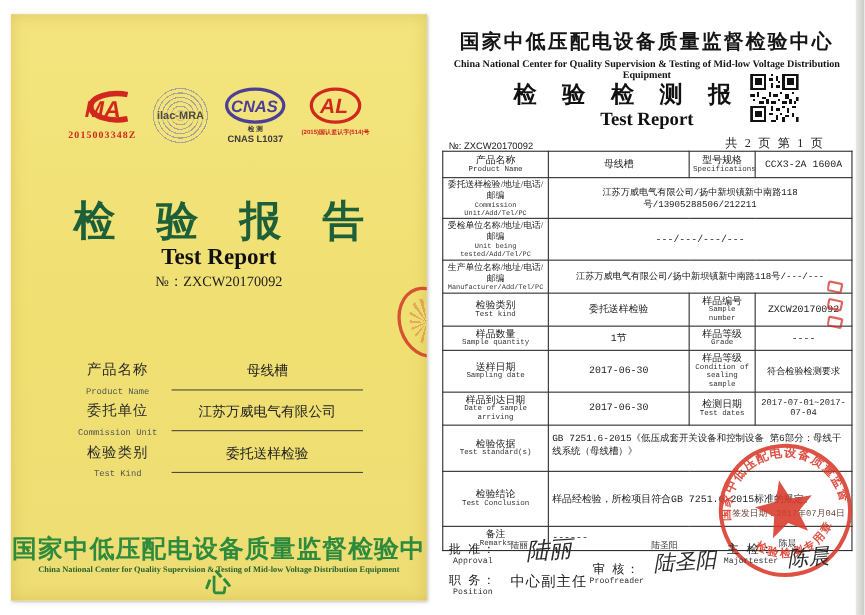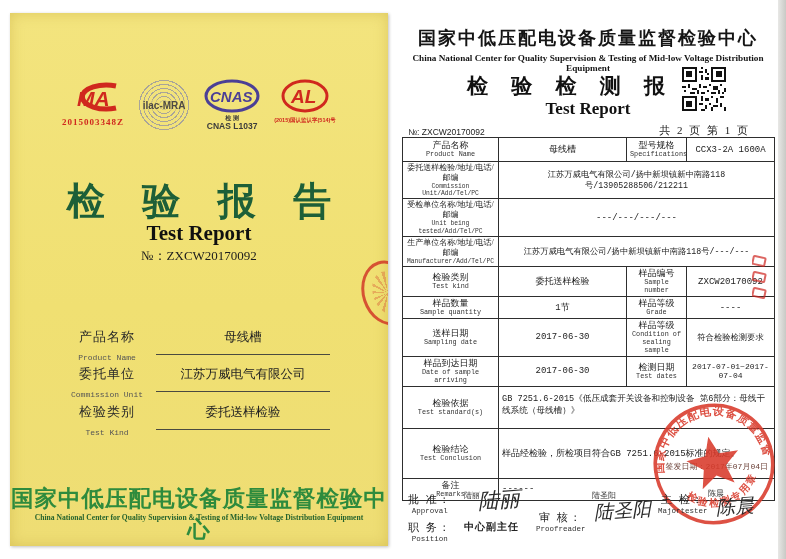--- a/index.html
+++ b/index.html
@@ -60,21 +60,21 @@
   td.concl { position:relative; vertical-align:top; padding-top:8px; }
   .issue-date { position:absolute; right:6px; bottom:6px; font-size:8px; color:#6b4038; }
 
   .signoff { position:absolute; left:10px; top:478px; width:362px; font-size:11px; }
   .so-label { position:absolute; text-align:center; }
   .so-cn { font-size:11px; letter-spacing:2px; color:#222; display:block; }
   .so-en { font-size:7.5px; color:#333; font-family:Liberation Mono, monospace; display:block; }
   .printed-name { position:absolute; font-size:8px; color:#333; }
   .signature { position:absolute; font-size:21px; font-style:italic; color:#2b2b2b; font-family:"DejaVu Serif",serif;
      transform:rotate(-4deg); white-space:nowrap; }
-  .position-value { position:absolute; font-size:10px; color:#222; letter-spacing:1px;font-weight:bold; }
+  .position-value { position:absolute; font-size:13px; color:#222; letter-spacing:1px; }
 
   .stamp { position:absolute; left:252px; top:390px; width:128px; height:128px; opacity:.88; transform:rotate(-12deg); }
   .right-edge-seal { position:absolute; right:6px; top:240px; width:20px; height:90px; overflow:hidden; }
   .right-edge-seal i { display:block; width:14px; height:10px; margin:6px 0; border:2px solid rgba(205,35,30,.7); border-radius:2px; transform:rotate(12deg); }
 </style>
 </head>
 <body>
 
 <div id="canvas">
 

